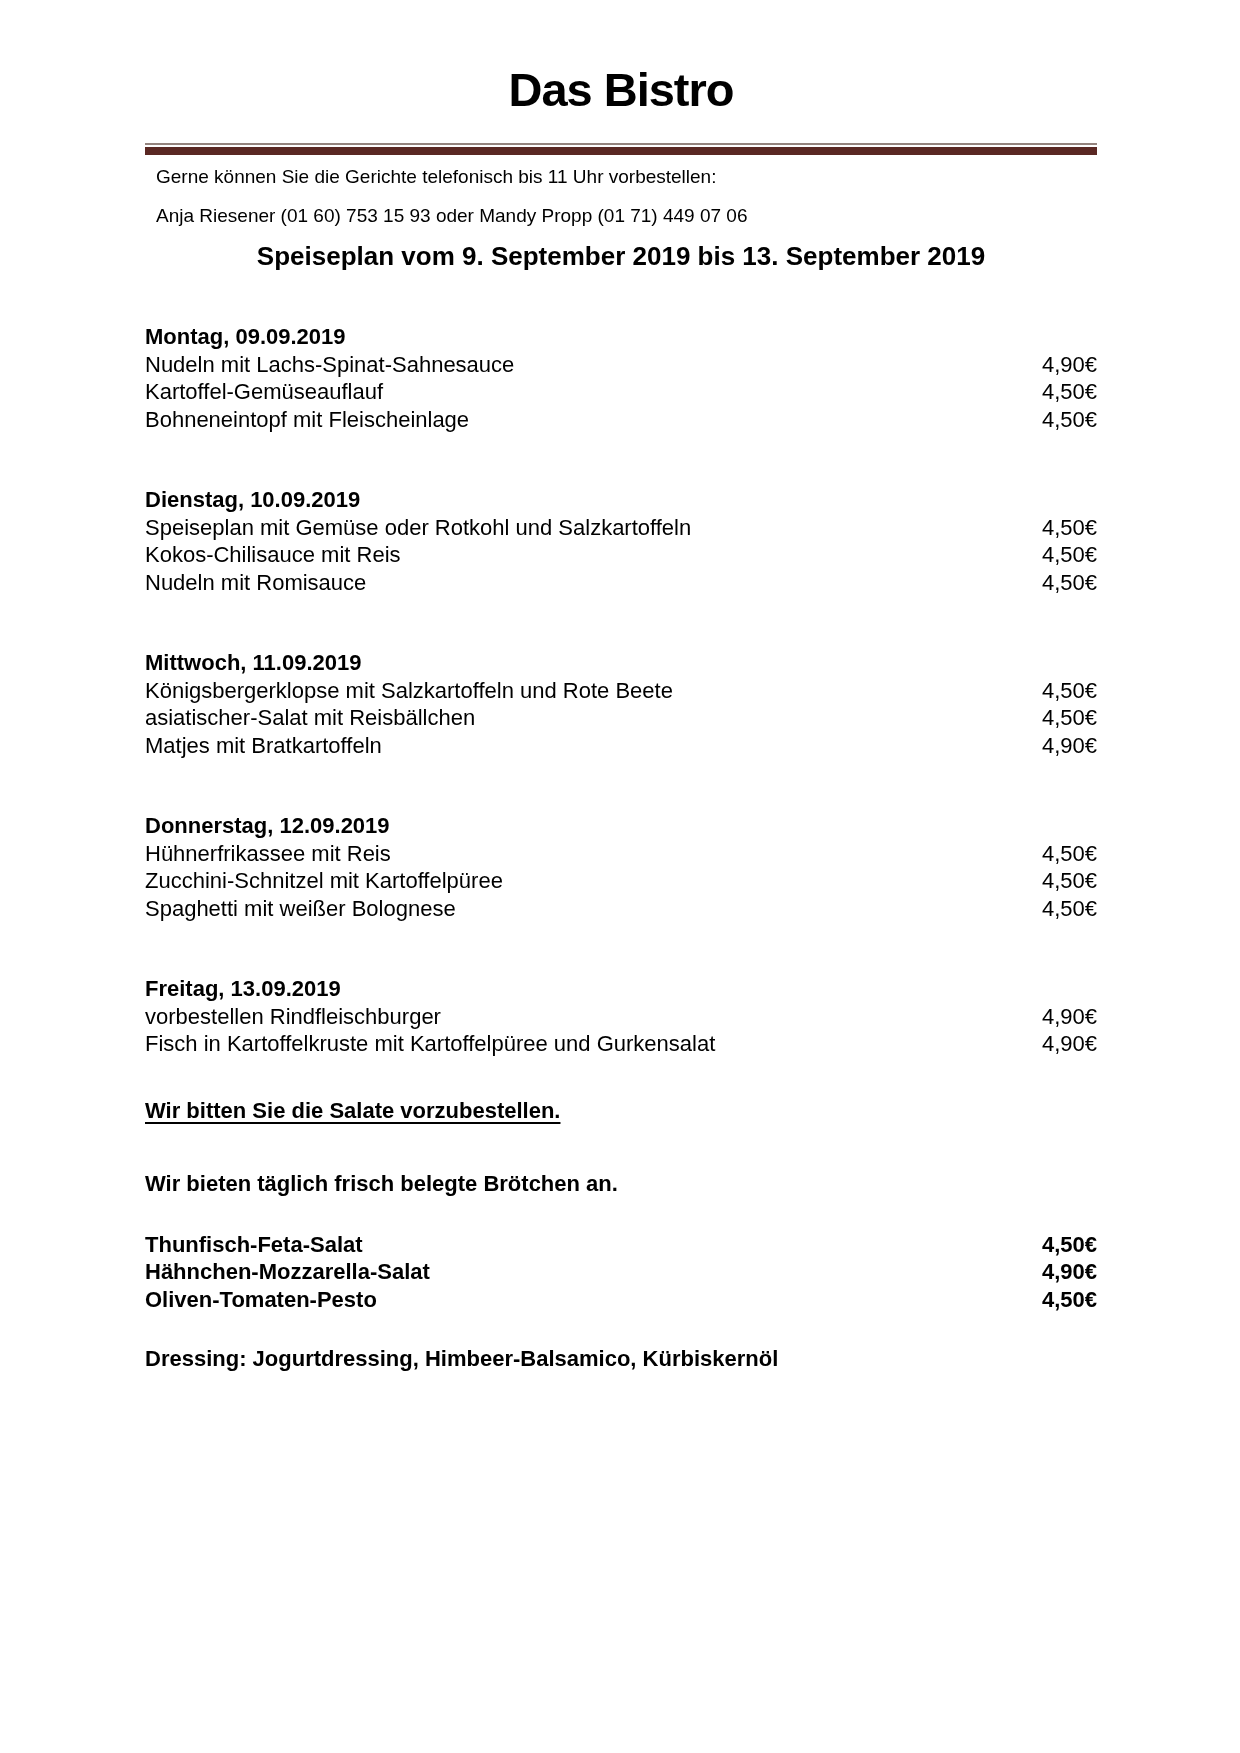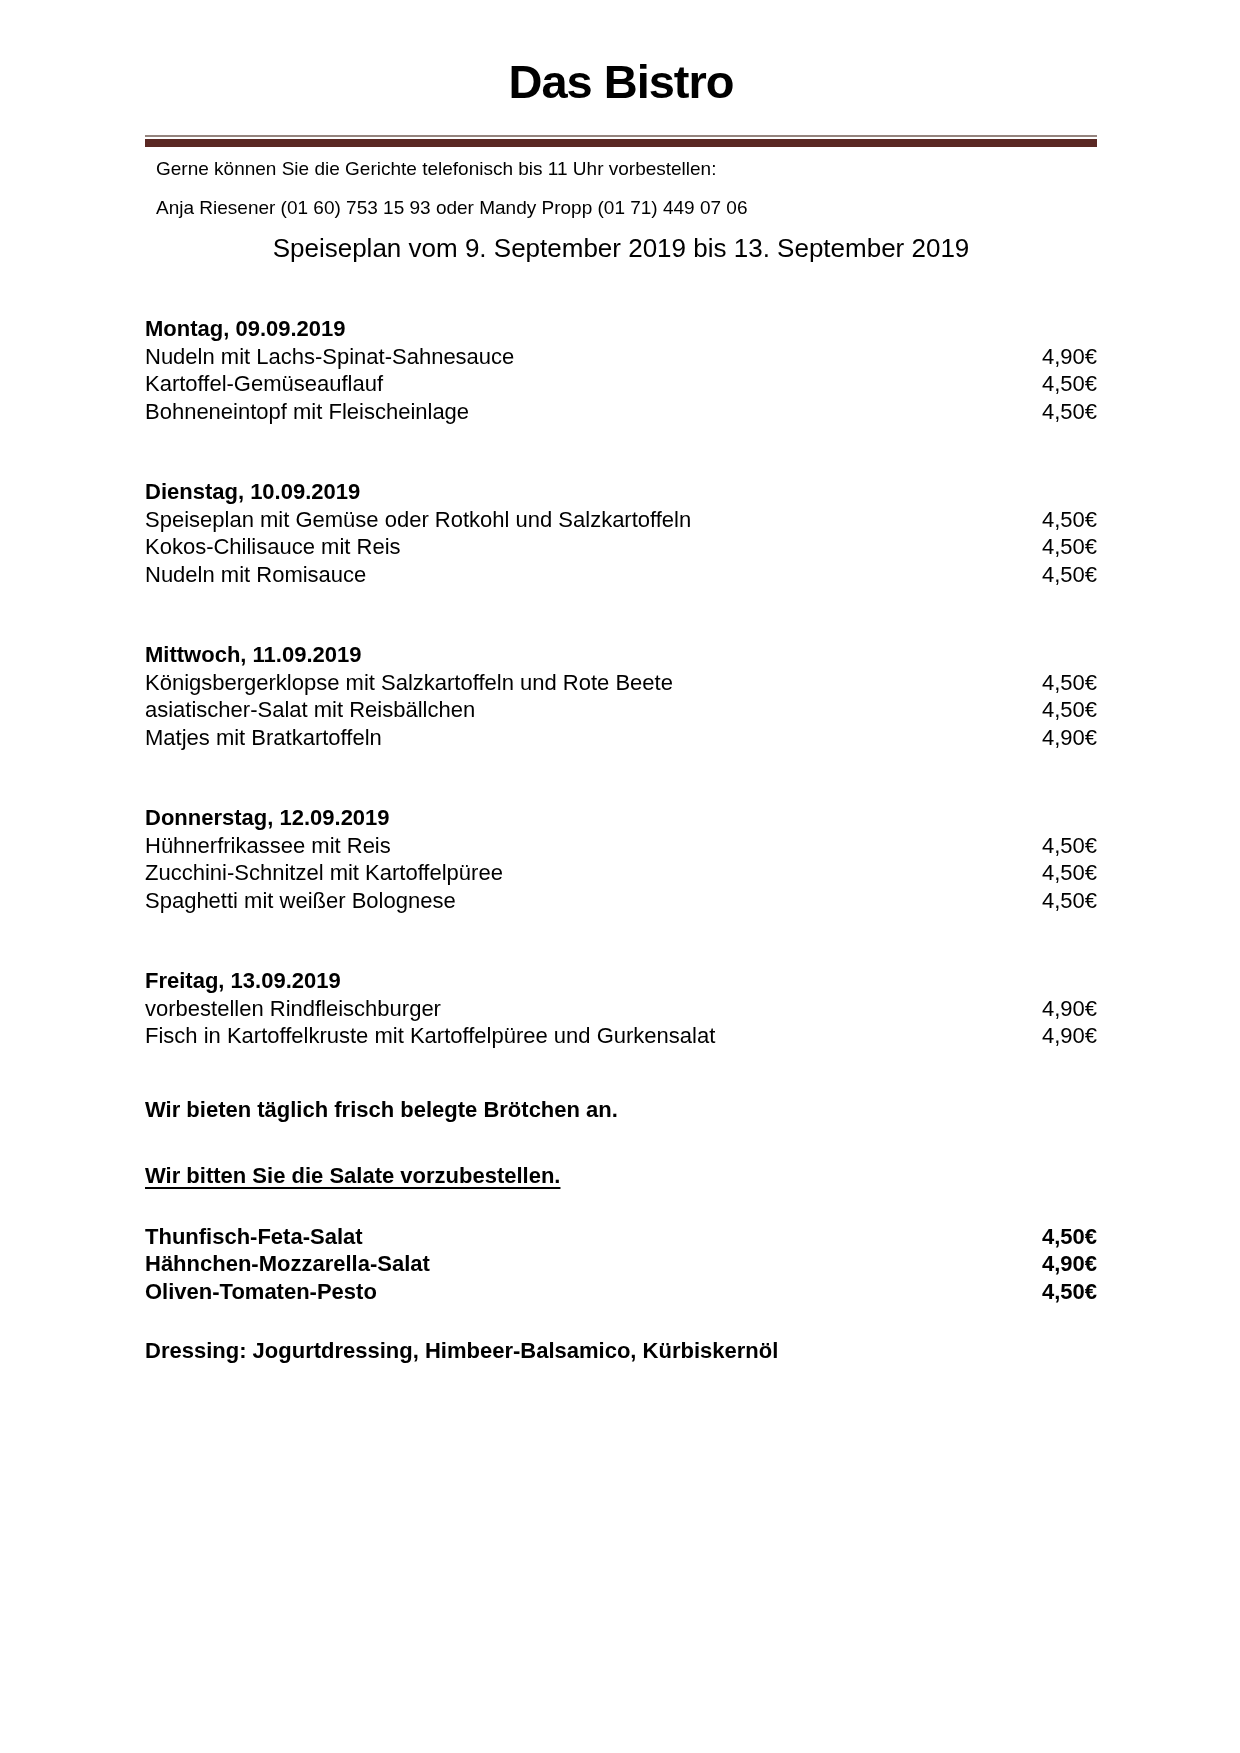--- a/index.html
+++ b/index.html
@@ -11,21 +11,21 @@
     background: #ffffff;
     font-family: "Liberation Sans", sans-serif;
     color: #000000;
     overflow: hidden;
   }
   .content {
     margin-left: 145px;
     width: 952px; 
   }
   .title {
-    margin: 0;
+    margin: 8px;
     padding-top: 55px;
     font-size: 47px;
     line-height: 54px;
     font-weight: bold;
     text-align: center;
     letter-spacing: -1px;
   }
   .divider { margin-top: 26px; }
   .divider .thin  { height: 2px; background: #94847e; }
   .divider .gap   { height: 2px; background: #ffffff; }
@@ -33,21 +33,21 @@
   .note {
     margin: 11px;
     font-size: 19px;
     line-height: 28px;
   }
   .note.first { margin-top: 8px; }
   .subtitle {
     margin: 8px 0 0 0;
     font-size: 26px;
     line-height: 30px;
-    font-weight: normal;
+    font-weight: bold;
     text-align: center;
   }
   .day { margin-top: 53px; }
   .day.first { margin-top: 52px; }
   .day-heading {
     font-size: 22px;
     line-height: 27.5px;
     font-weight: bold;
   }
   .menu-row {
@@ -169,23 +169,23 @@
       <div class="menu-row">
         <span class="dish">vorbestellen Rindfleischburger</span>
         <span class="price">4,90€</span>
       </div>
       <div class="menu-row">
         <span class="dish">Fisch in Kartoffelkruste mit Kartoffelpüree und Gurkensalat</span>
         <span class="price">4,90€</span>
       </div>
     </section>
 
+    <p class="bold-note salate">Wir bitten Sie die Salate vorzubestellen.</p>
+
     <p class="bold-note broetchen">Wir bieten täglich frisch belegte Brötchen an.</p>
-
-    <p class="bold-note salate">Wir bitten Sie die Salate vorzubestellen.</p>
 
     <div class="salads">
       <div class="menu-row">
         <span class="dish">Thunfisch-Feta-Salat</span>
         <span class="price">4,50€</span>
       </div>
       <div class="menu-row">
         <span class="dish">Hähnchen-Mozzarella-Salat</span>
         <span class="price">4,90€</span>
       </div>

